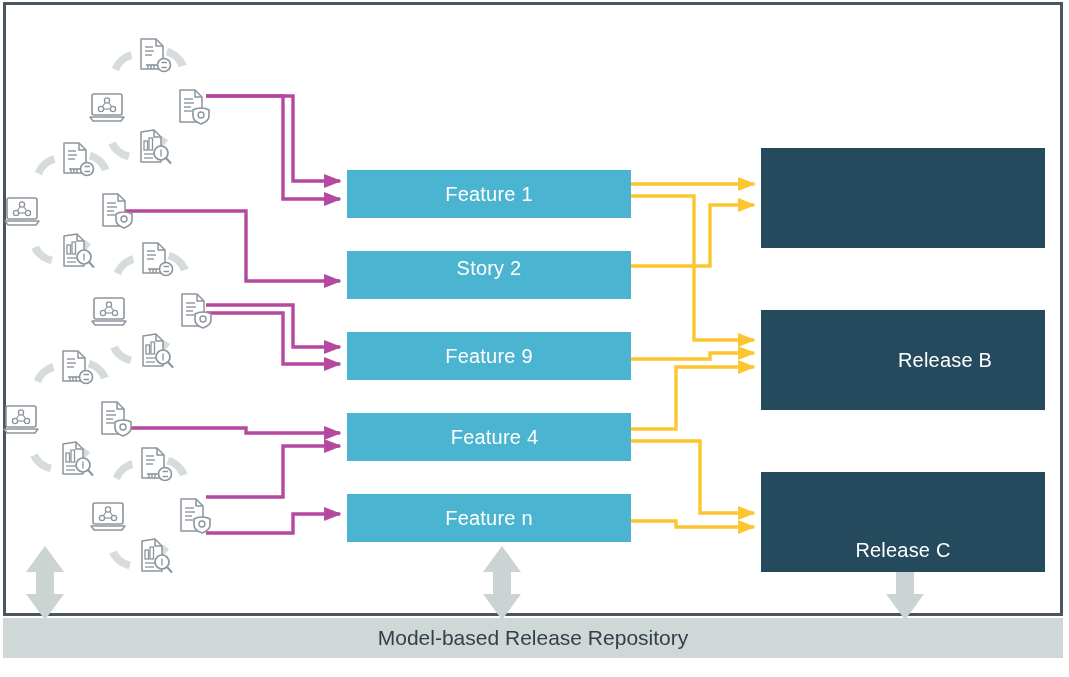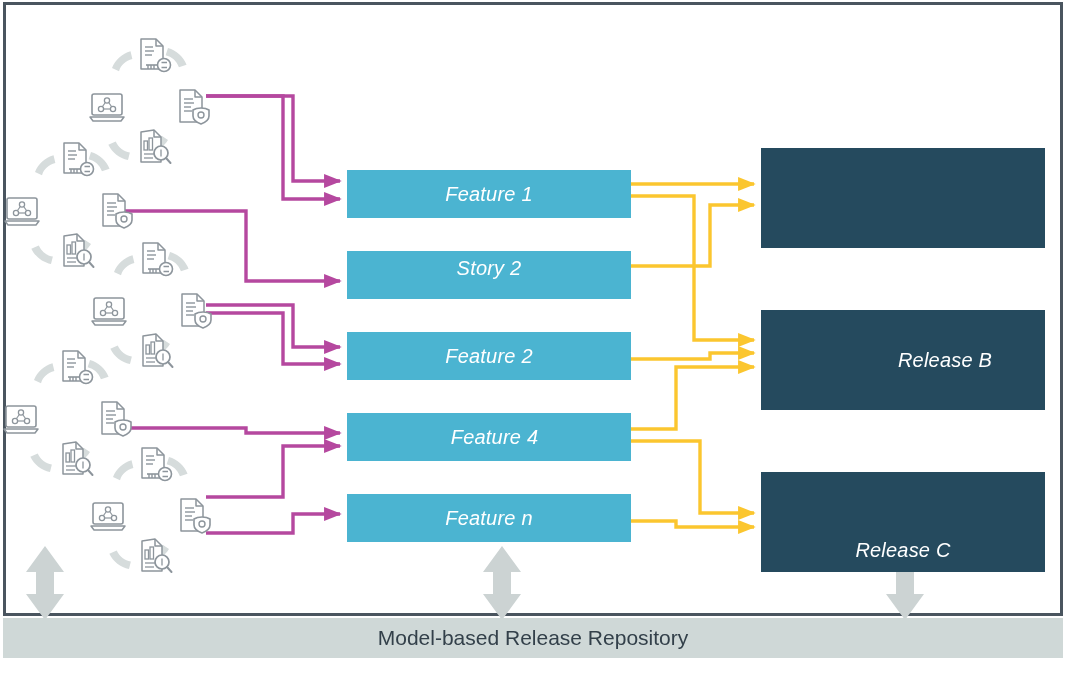--- a/index.html
+++ b/index.html
@@ -3,21 +3,21 @@
 <meta charset="utf-8">
 <style>
   html,body{margin:0;padding:0;background:#ffffff;}
   body{font-family:"Liberation Sans","DejaVu Sans",sans-serif;}
   #stage{position:relative;width:1069px;height:677px;background:#ffffff;overflow:hidden;}
   #frame{position:absolute;left:3px;top:2px;width:1060px;height:614px;
          border:3px solid #4a555f;background:#ffffff;box-sizing:border-box;}
   #diagram-svg{position:absolute;left:0;top:0;width:1069px;height:677px;}
   .box-label{position:absolute;display:flex;align-items:center;justify-content:center;
              color:#ffffff;font-size:20px;font-weight:400;letter-spacing:.2px;
-             pointer-events:none;white-space:nowrap;font-style:italic;}
+             pointer-events:none;white-space:nowrap;}
   .feature-box{position:absolute;background:#4bb4d1;}
   .release-box{position:absolute;background:#254a5e;}
   #repo-bar{position:absolute;left:3px;top:618px;width:1060px;height:40px;
             background:#cfd8d7;display:flex;align-items:center;justify-content:center;
             box-sizing:border-box;}
   #repo-bar span{color:#33404a;font-size:21px;}
 </style>
 </head>
 <body>
 
@@ -207,21 +207,21 @@
   </svg>
 
   <div class="feature-box" style="left:347px;top:170px;width:284px;height:48px;"></div>
   <div class="feature-box" style="left:347px;top:251px;width:284px;height:48px;"></div>
   <div class="feature-box" style="left:347px;top:332px;width:284px;height:48px;"></div>
   <div class="feature-box" style="left:347px;top:413px;width:284px;height:48px;"></div>
   <div class="feature-box" style="left:347px;top:494px;width:284px;height:48px;"></div>
 
   <div class="box-label" style="left:347px;top:170px;width:284px;height:48px;">Feature 1</div>
   <div class="box-label" style="left:347px;top:244px;width:284px;height:48px;">Story 2</div>
-  <div class="box-label" style="left:347px;top:332px;width:284px;height:48px;">Feature 2</div>
+  <div class="box-label" style="left:347px;top:332px;width:284px;height:48px;">Feature 9</div>
   <div class="box-label" style="left:347px;top:413px;width:295px;height:48px;">Feature 4</div>
   <div class="box-label" style="left:347px;top:494px;width:284px;height:48px;">Feature n</div>
 
   <div class="release-box" style="left:761px;top:148px;width:284px;height:100px;"></div>
   <div class="release-box" style="left:761px;top:310px;width:284px;height:100px;"></div>
   <div class="release-box" style="left:761px;top:472px;width:284px;height:100px;"></div>
 
   <div class="box-label" style="left:761px;top:310px;width:284px;height:100px;padding-left:42px;">Release B</div>
   <div class="box-label" style="left:761px;top:500px;width:284px;height:100px;">Release C</div>
 

